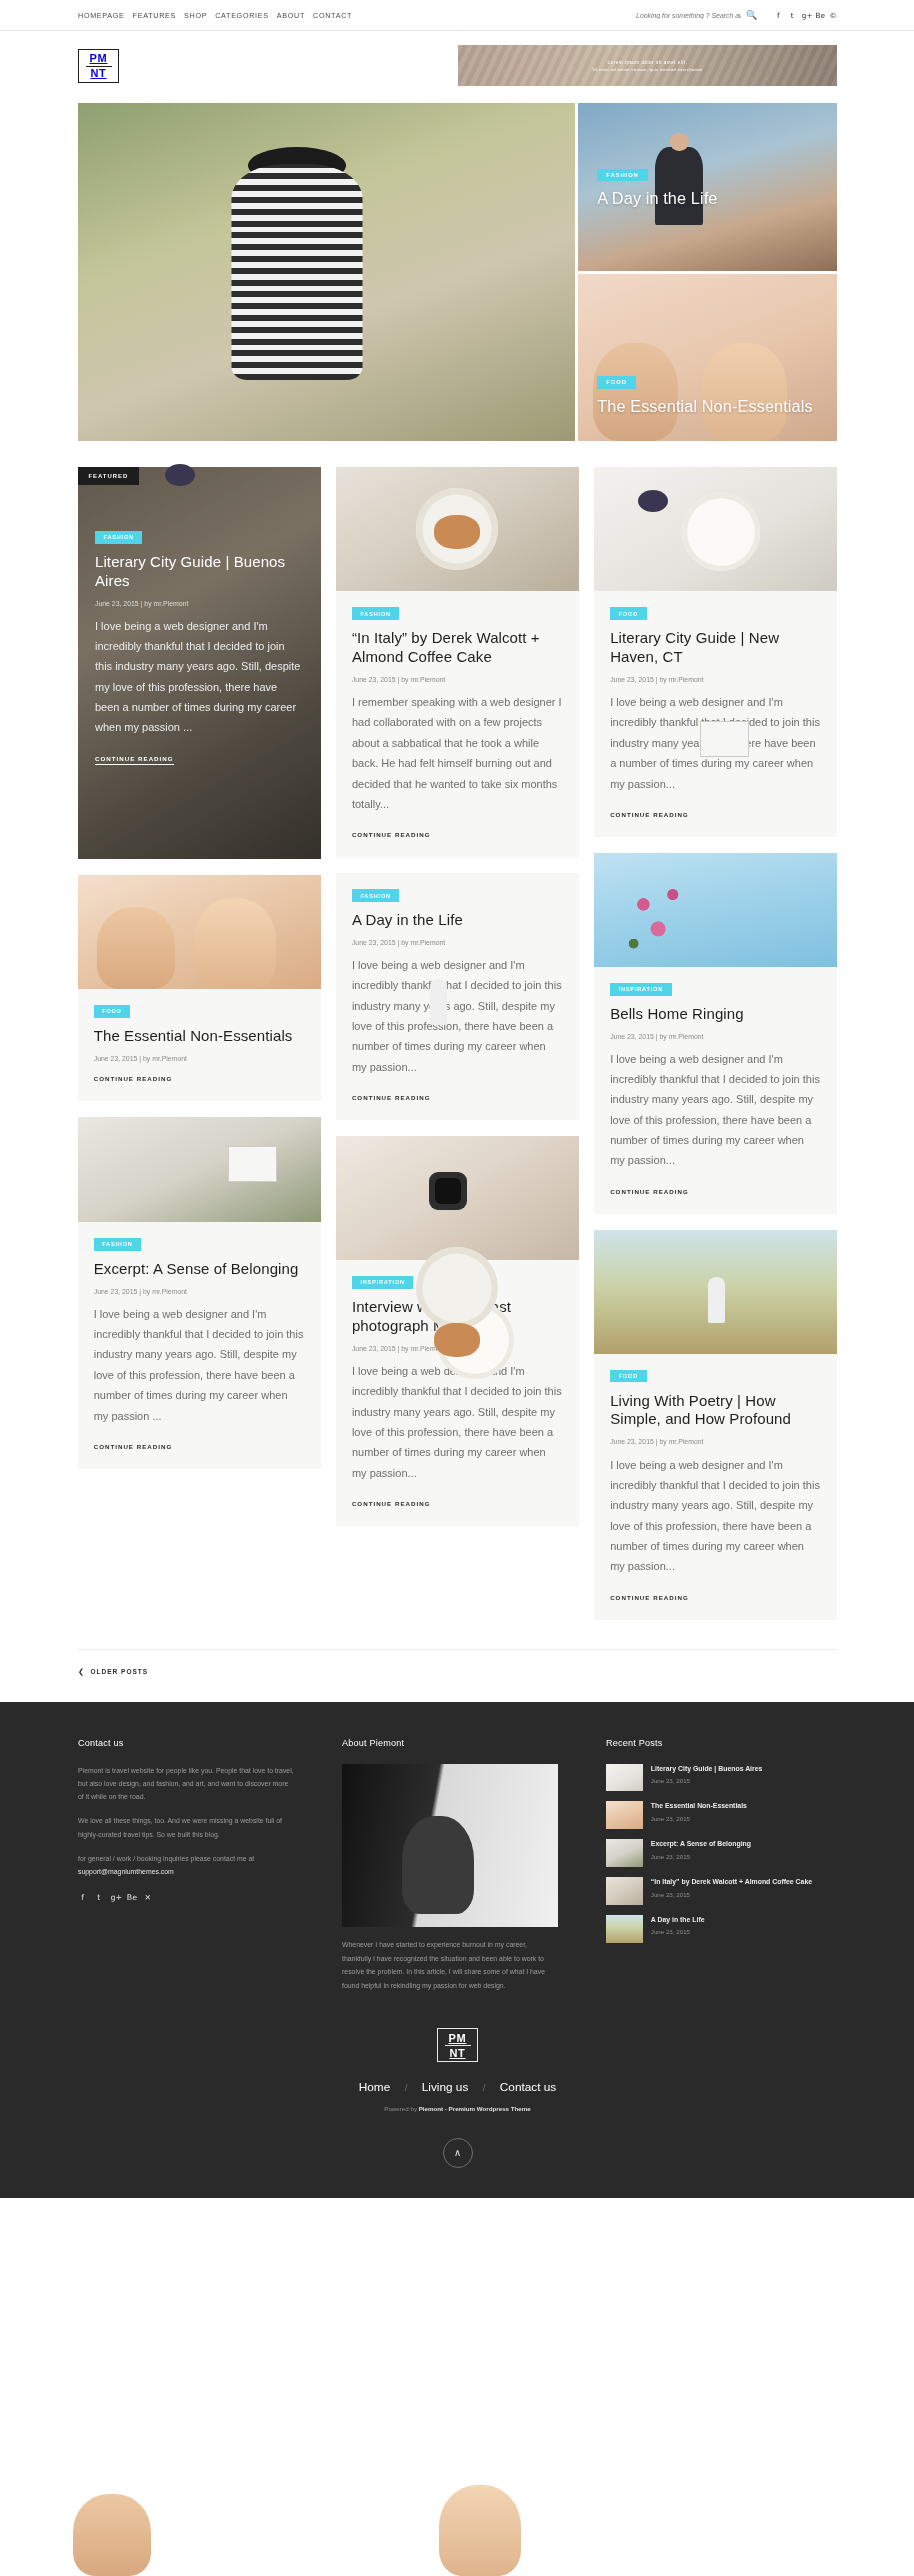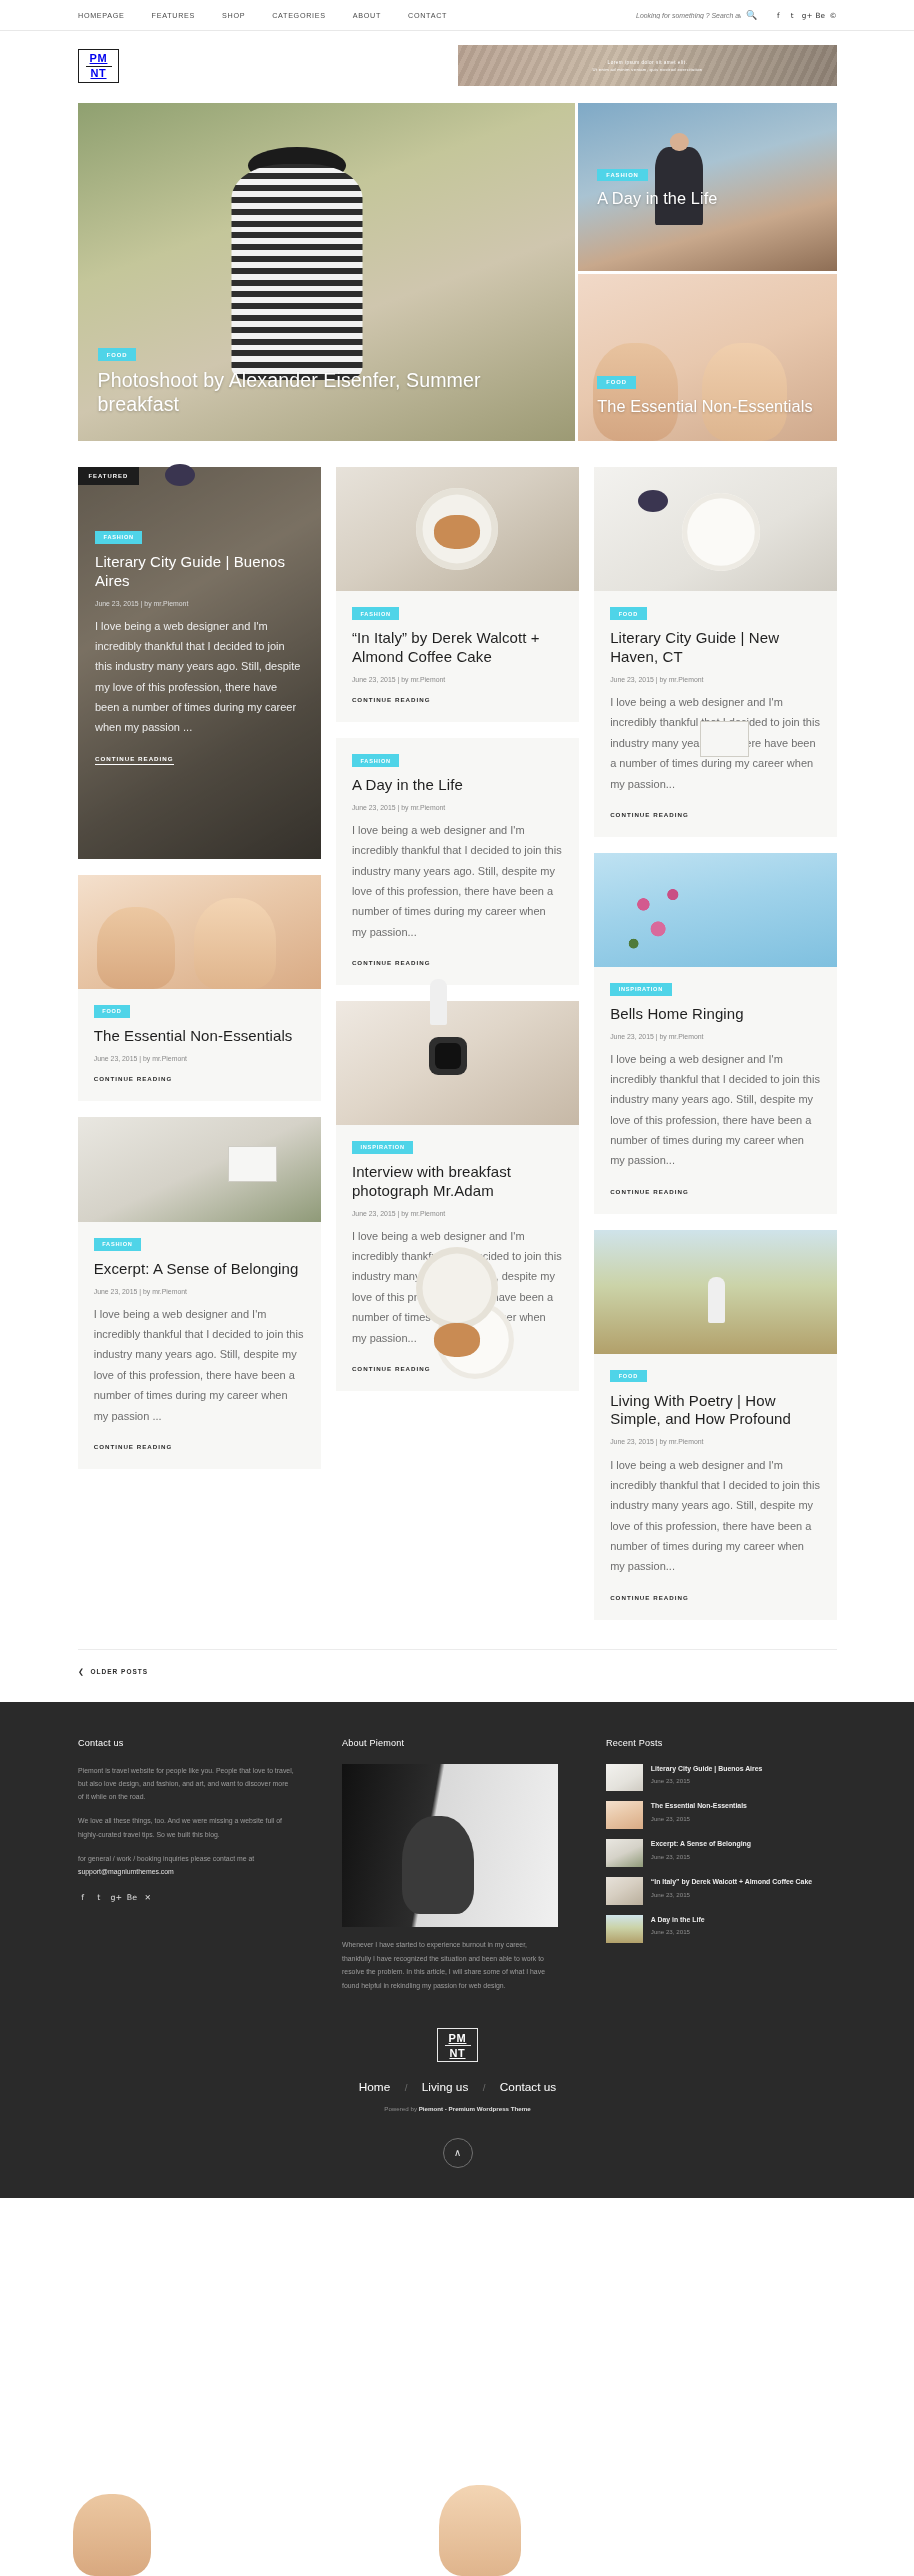--- a/index.html
+++ b/index.html
@@ -13,21 +13,21 @@
 
   
   .topbar {
     height: 31px;
     border-bottom: 0.7px solid #e8e8e8;
     display: flex;
     align-items: center;
     padding: 0 78px;
     background: #fff;
   }
-  .topnav { display: flex; gap: 27px; }
+  .topnav { display: flex; gap: 8px; }
   .topnav a {
     font-size: 7.2px;
     letter-spacing: 0.7px;
     color: #4a4a4a;
     text-decoration: none;
     text-transform: uppercase;
     font-weight: 400;
   }
   .topbar-right {
     margin-left: auto;
@@ -414,24 +414,20 @@
       <div class="l2">Ut enim ad minim veniam, quis nostrud exercitation</div>
     </div>
   </div>
 </div>
 
 <div class="hero">
   <div class="hero-left">
     <div class="hat"></div>
     <div class="hair"></div>
     <div class="fig"></div>
-    <div class="hero-caption">
-      <span class="cat-badge">FOOD</span>
-      <div class="hero-title">Photoshoot by Alexander Eisenfer, Summer breakfast</div>
-    </div>
   </div>
   <div class="hero-right">
     <div class="hero-top">
       <div class="man"></div>
       <div class="hero-caption mid">
         <span class="cat-badge">FASHION</span>
         <div class="hero-title small">A Day in the Life</div>
       </div>
     </div>
     <div class="hero-bot">
@@ -485,20 +481,21 @@
   </div>
 
   <div class="col">
 
     <article class="card">
       <div class="thumb th-pasta"></div>
       <div class="card-body">
         <span class="card-badge">FASHION</span>
         <h2 class="card-title">“In Italy” by Derek Walcott + Almond Coffee Cake</h2>
         <div class="card-meta">June 23, 2015 | by mr.Piemont</div>
+        <p class="card-excerpt">I remember speaking with a web designer I had collaborated with on a few projects about a sabbatical that he took a while back. He had felt himself burning out and decided that he wanted to take six months totally...</p>
         <a href="#" class="read-more">CONTINUE READING</a>
       </div>
     </article>
 
     <article class="card">
       <div class="card-body">
         <span class="card-badge">FASHION</span>
         <h2 class="card-title">A Day in the Life</h2>
         <div class="card-meta">June 23, 2015 | by mr.Piemont</div>
         <p class="card-excerpt">I love being a web designer and I'm incredibly thankful that I decided to join this industry many years ago. Still, despite my love of this profession, there have been a number of times during my career when my passion...</p>

